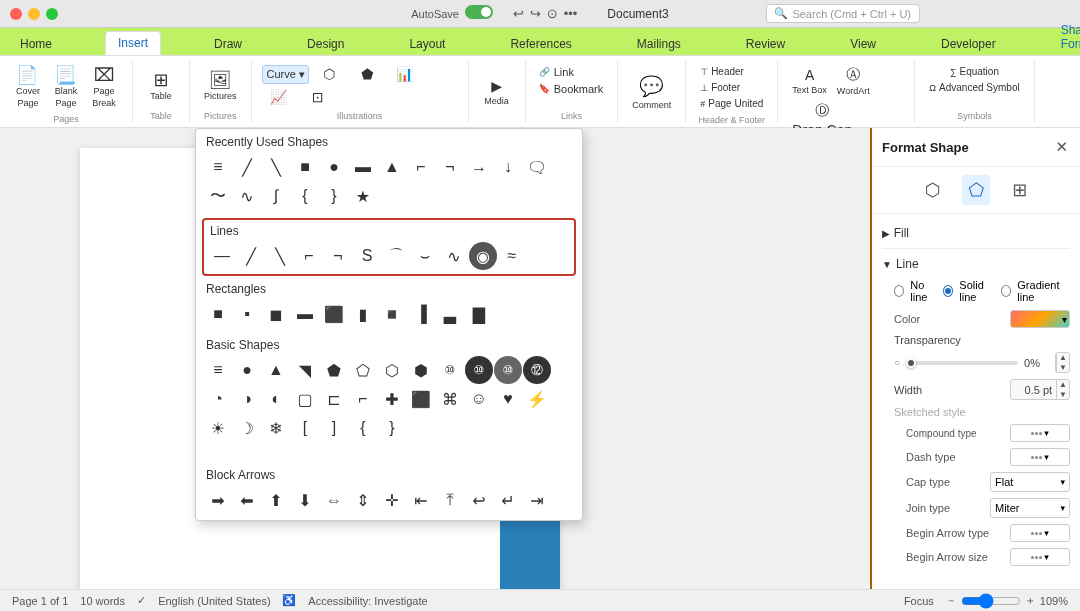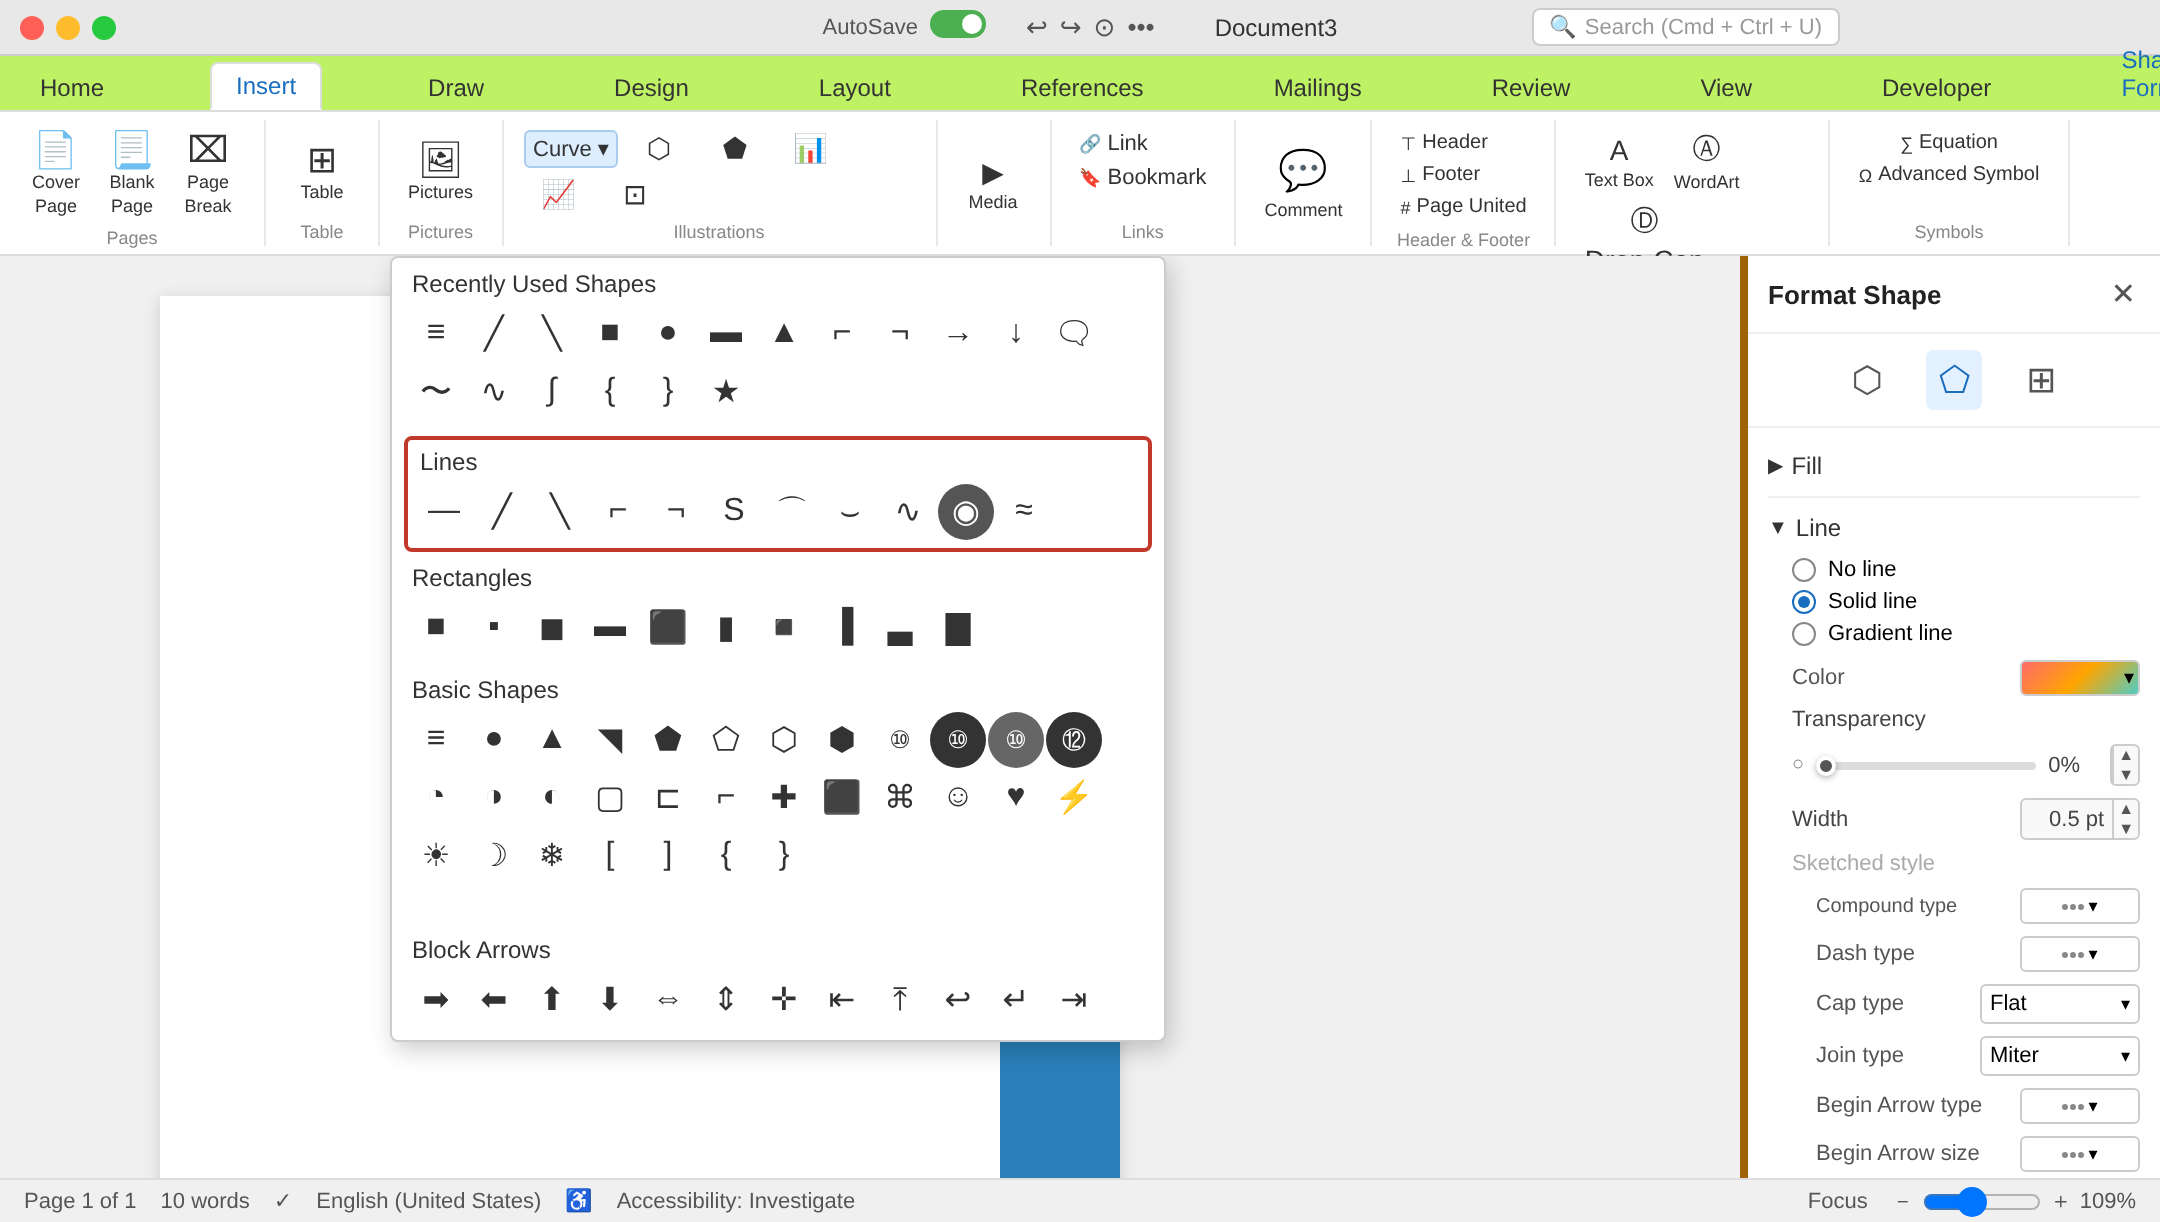--- a/index.html
+++ b/index.html
@@ -188,21 +188,21 @@
       padding: 2px;
     }
     .lines-section .shapes-grid {
       padding: 2px 2px;
     }
 
     
     .format-panel {
       width: 210px;
       background: white;
-      border-left: 4px solid #a16207;
+      border-left: 2px solid #a16207;
       display: flex;
       flex-direction: column;
     }
     .format-panel-header {
       display: flex;
       justify-content: space-between;
       align-items: center;
       padding: 8px 10px;
       border-bottom: 1px solid #eee;
     }
@@ -289,21 +289,20 @@
     .spinner-btn {
       font-size: 8px;
       padding: 0 2px;
       cursor: pointer;
       line-height: 1.2;
       color: #555;
     }
     .radio-group {
       padding: 4px 0 4px 12px;
       display: flex;
-      flex-direction: column;
       gap: 4px;
     }
     .radio-item {
       display: flex;
       align-items: center;
       gap: 6px;
       font-size: 11px;
       cursor: pointer;
     }
     .radio-circle {

